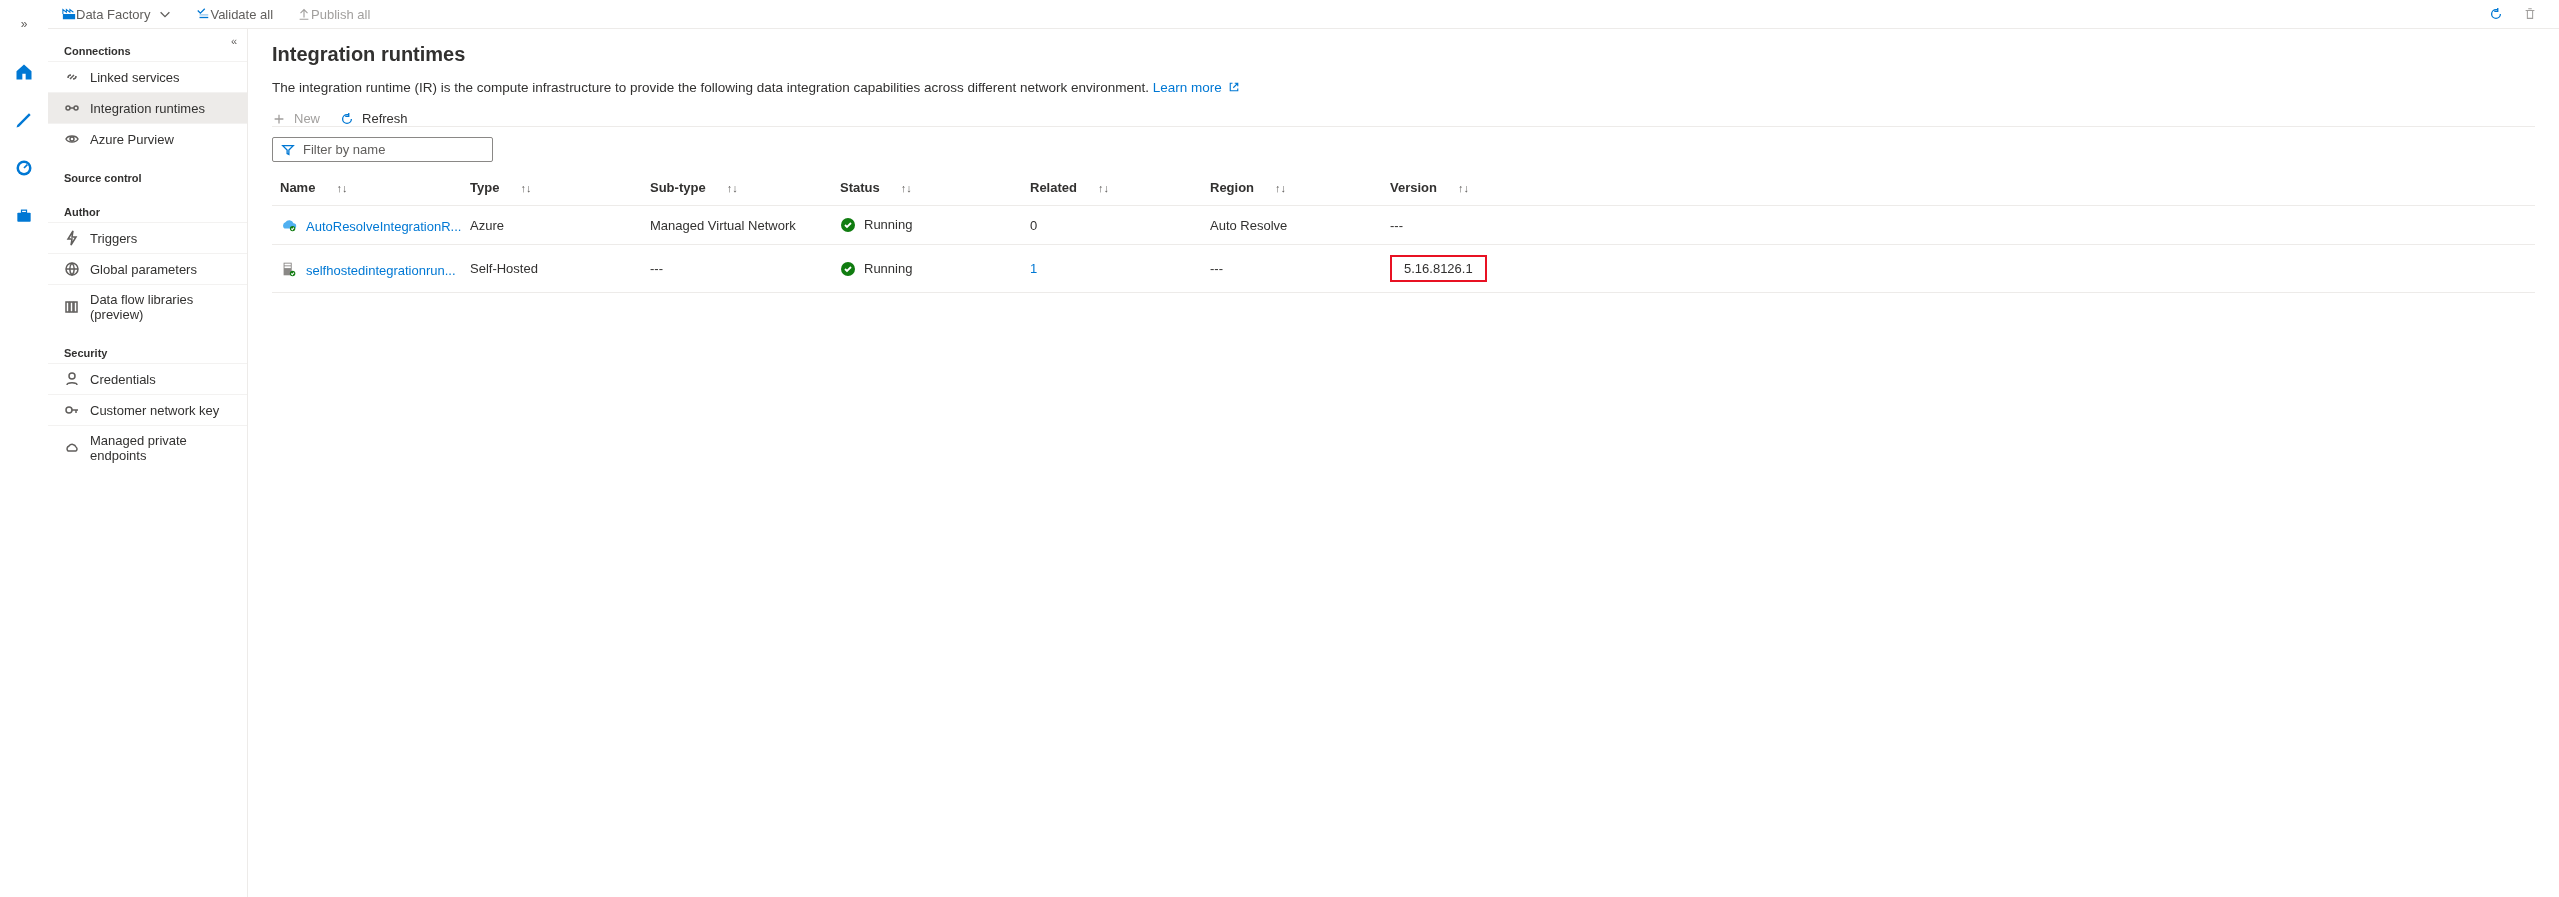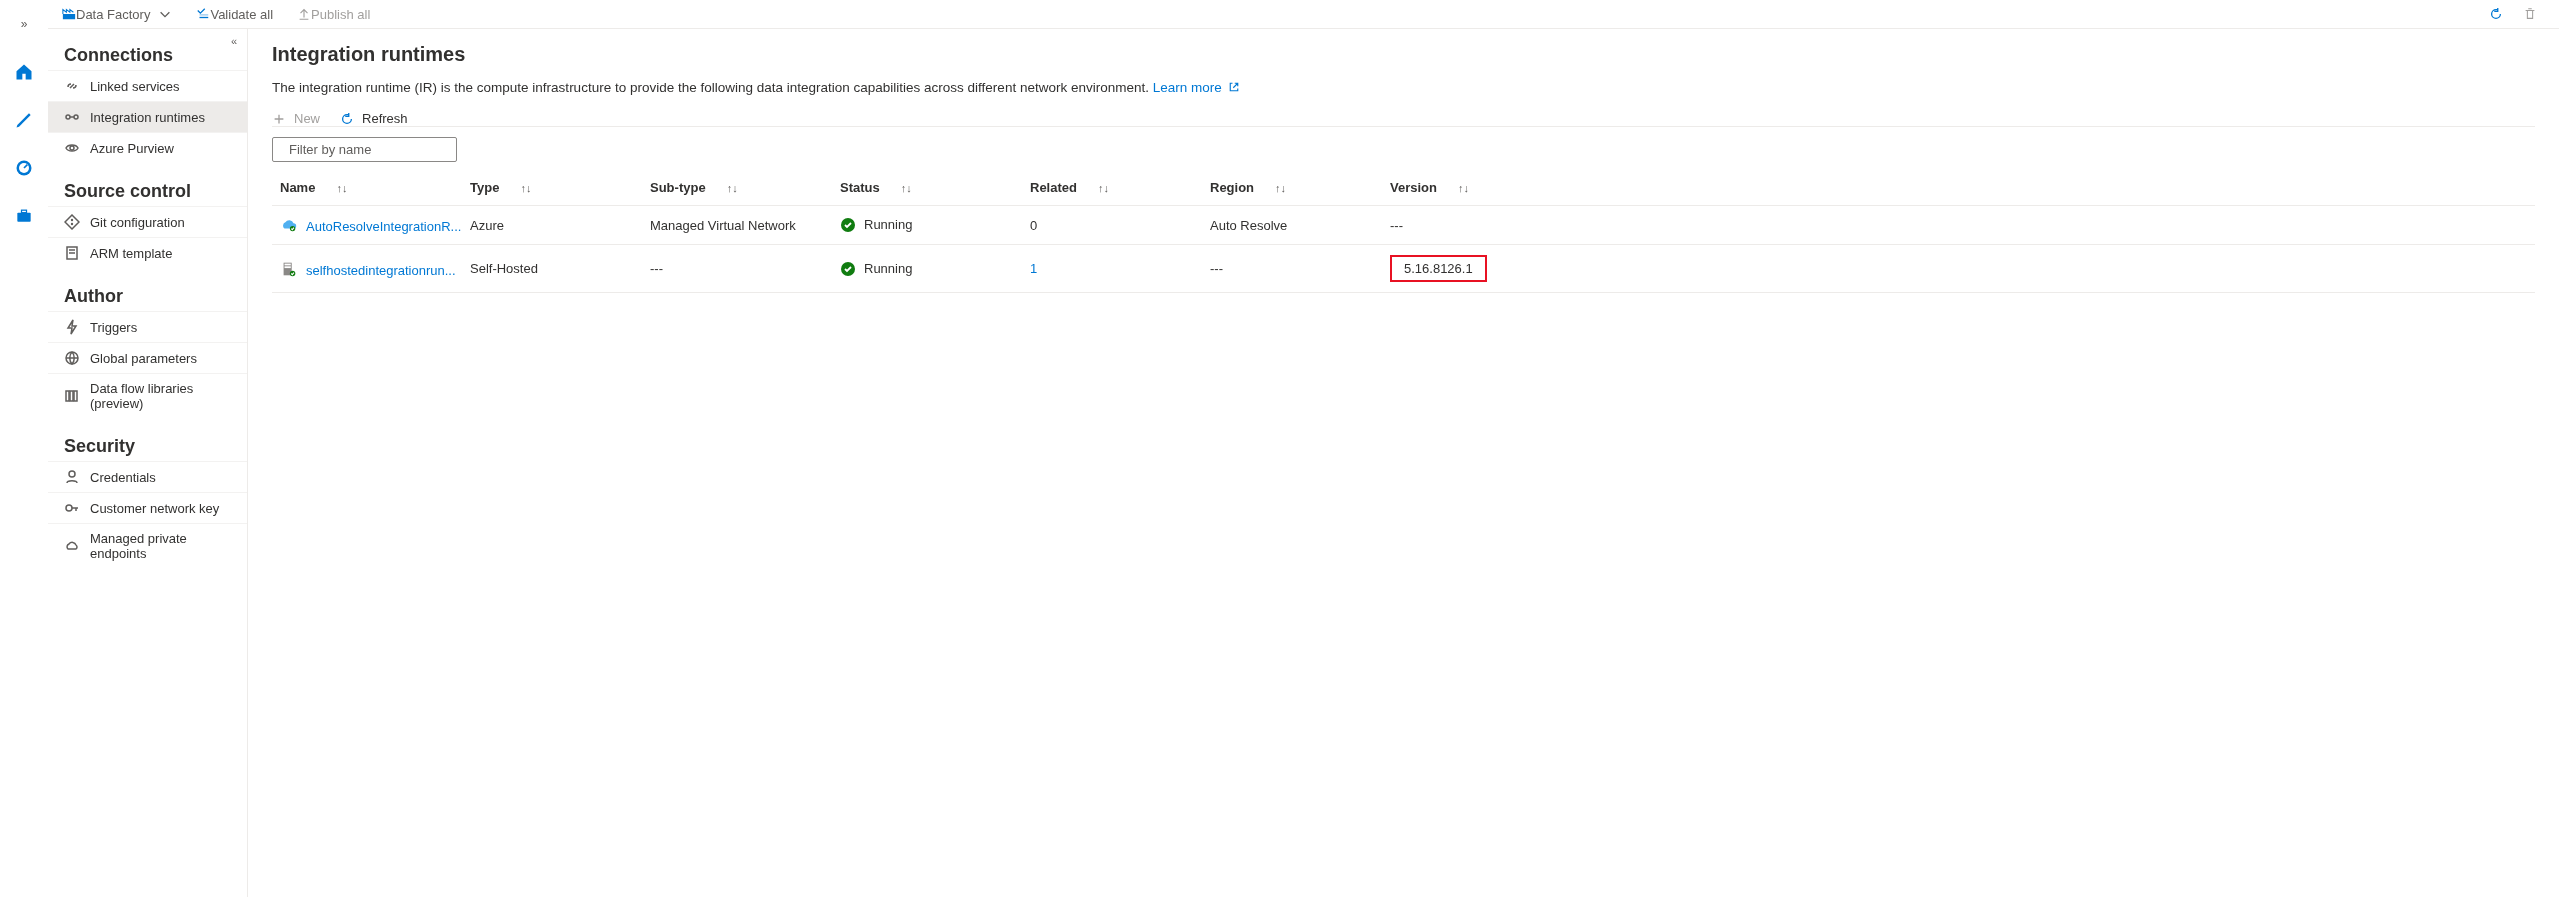--- a/index.html
+++ b/index.html
@@ -67,21 +67,21 @@
   position: relative;
   font-size: 13px;
 }
 .side-panel .collapse-toggle {
   position: absolute; top: 6px; right: 10px;
   cursor: pointer; color: #605e5c; font-size: 11px;
 }
 .side-panel .section-label {
   font-weight: 600; color: #323130;
   padding: 18px 16px 4px 16px;
-  font-size: 18px;
+  font-size: 11px;
 }
 .side-panel .section-label:first-of-type { padding-top: 10px; }
 .side-panel ul { list-style: none; margin: 0; padding: 0; }
 .side-panel li {
   display: flex; align-items: center; gap: 10px;
   padding: 7px 16px;
   cursor: pointer;
   color: #323130;
   border-top: 1px solid #f3f2f1;
 }
@@ -105,21 +105,21 @@
 }
 .cmdbar .cmd.disabled { color: #a19f9d; }
 .cmdbar svg { width: 14px; height: 14px; }
 
 .filter-wrap { margin-top: 10px; }
 .filter-input {
   display: inline-flex; align-items: center;
   border: 1px solid #8a8886;
   border-radius: 2px;
   padding: 4px 8px;
-  width: 185px;
+  width: 221px;
   gap: 8px;
 }
 .filter-input input {
   border: none; outline: none; font-size: 13px; flex: 1;
   color: #323130; background: transparent;
 }
 .filter-input input::placeholder { color: #605e5c; }
 .filter-input svg { width: 14px; height: 14px; }
 
 .count-line { margin-top: 18px; font-size: 13.5px; color: #323130; }
@@ -249,37 +249,20 @@
           <li>
             <svg viewBox="0 0 16 16">
                 <path d="M2 8 C4 4 12 4 14 8 C12 12 4 12 2 8 Z" class="stroke-gray"></path>
                 <circle cx="8" cy="8" r="2" class="stroke-gray"></circle>
               </svg>
             <span>Azure Purview</span>
           </li>
         </ul>
 
         <div class="section-label">Source control</div>
-        <ul>
-          <li>
-            <svg viewBox="0 0 16 16">
-                <path d="M8 1 L15 8 L8 15 L1 8 Z" class="stroke-gray"></path>
-                <circle cx="8" cy="6" r="1.2" fill="#605e5c"></circle>
-                <circle cx="8" cy="10" r="1.2" fill="#605e5c"></circle>
-              </svg>
-            <span>Git configuration</span>
-          </li>
-          <li>
-            <svg viewBox="0 0 16 16">
-                <rect x="3" y="2" width="10" height="12" class="stroke-gray"></rect>
-                <path d="M5 5 H11 M5 8 H11" class="stroke-gray"></path>
-              </svg>
-            <span>ARM template</span>
-          </li>
-        </ul>
 
         <div class="section-label">Author</div>
         <ul>
           <li>
             <svg viewBox="0 0 16 16">
                 <path d="M9 1 L4 9 H8 L7 15 L12 7 H8 Z" class="stroke-gray"></path>
               </svg>
             <span>Triggers</span>
           </li>
           <li>

